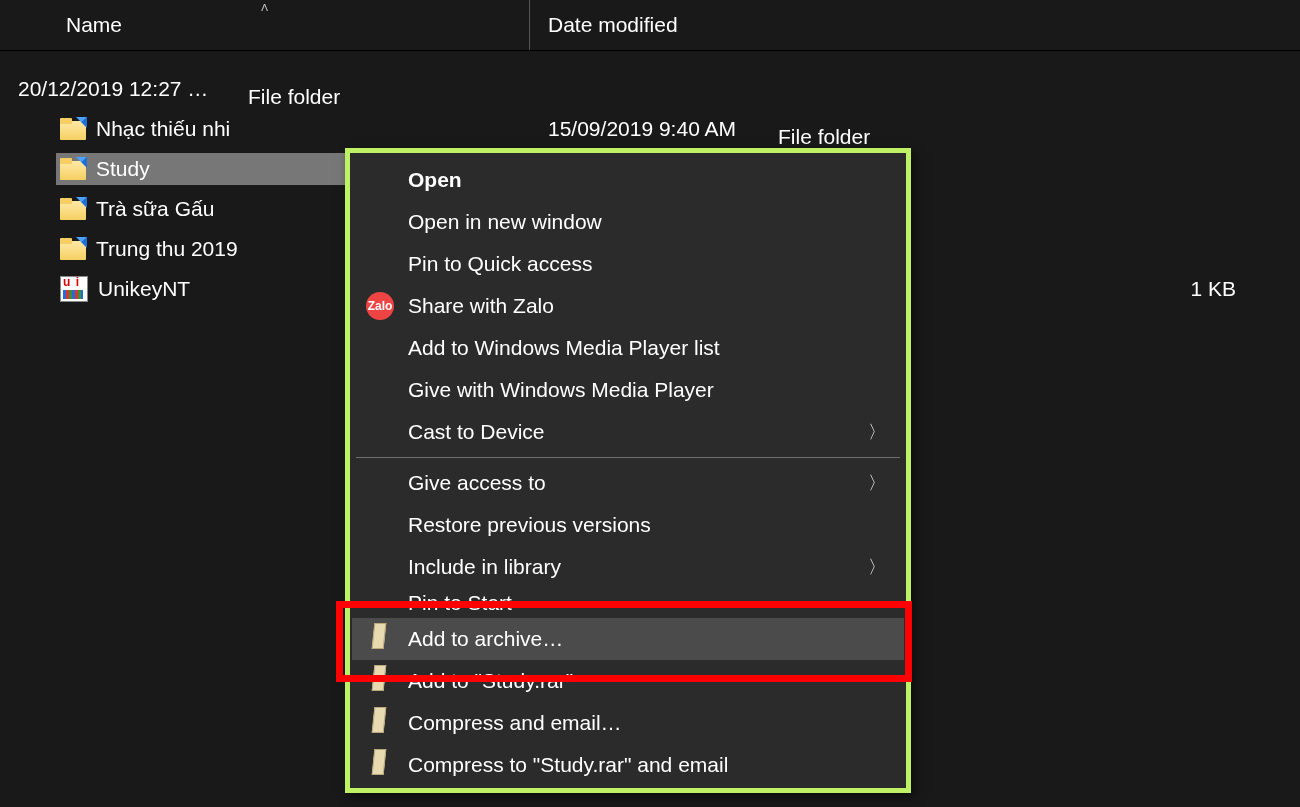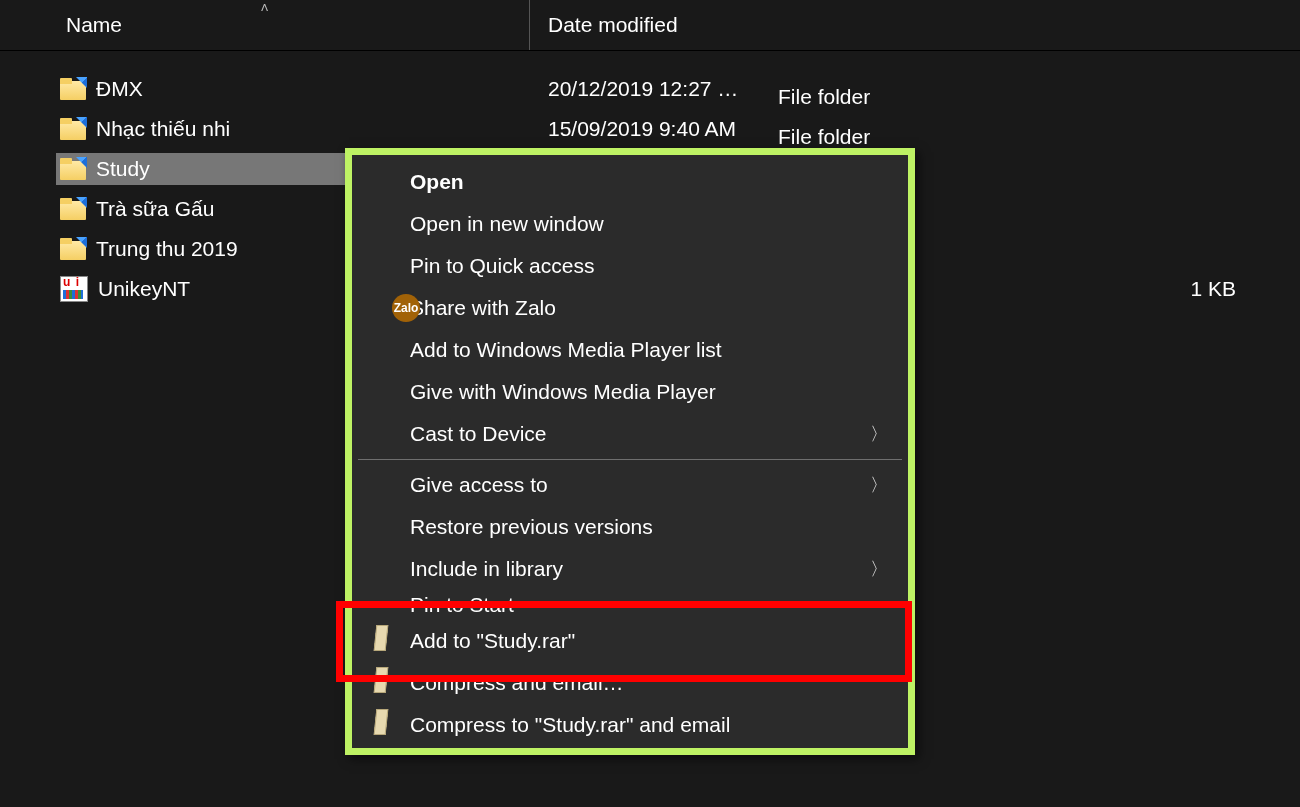--- a/index.html
+++ b/index.html
@@ -126,21 +126,21 @@
     background:repeating-linear-gradient(90deg,#1e6fd9 0 3px,#d33 3px 6px,#3b8f3b 6px 9px);
   }
 
   
   .context-menu {
     position:absolute;
     left:345px;
     top:148px;
     width:552px;
     background:#2b2b2b;
-    border:7px solid #bef264;
+    border:5px solid #bef264;
     box-shadow: 4px 4px 10px rgba(0,0,0,.5);
     padding: 6px 2px 2px 2px;
     z-index:30;
   }
   .menu-item{
     display:flex;
     align-items:center;
     height:42px;
     padding-left:56px;
     position:relative;
@@ -160,22 +160,22 @@
     position:absolute; right:18px; top:50%; transform:translateY(-50%);
     font-size:18px; color:#ddd;
   }
   .menu-item .mi-icon{
     position:absolute; left:14px; top:50%; transform:translateY(-50%);
     width:28px; height:28px;
   }
   
   .zalo-icon{
     width:28px;height:28px;border-radius:50%;
-    background:#a16207; display:flex;align-items:center;justify-content:center;
-    color:#fff; font-size:12px; font-weight:bold;margin-left:24px;
+    background:#ef4444; display:flex;align-items:center;justify-content:center;
+    color:#fff; font-size:12px; font-weight:bold;
   }
   
   .rar-icon{
     width:28px;height:22px;position:relative;
   }
   .rar-icon .stack{
     position:absolute; left:0; top:0; width:100%; height:100%;
     background:
       linear-gradient(#7a3ea8,#7a3ea8) 0 0/100% 5px no-repeat,
       linear-gradient(#3060d0,#3060d0) 0 5px/100% 4px no-repeat,
@@ -209,28 +209,20 @@
       <span>Name</span>
     </div>
     <div class="header-cell col-date">
       <span>Date modified</span>
     </div>
   </div>
 
   <div class="file-area" style="padding-top:18px;">
 
     <div class="row">
-      <div class="cell c-name">
-        <div class="cell-name-inner">
-          <span class="folder-icon">
-              <span class="corner"></span>
-            </span>
-          <span>ĐMX</span>
-        </div>
-      </div>
       <div class="cell c-date">
           <span>20/12/2019 12:27 …</span>
         </div>
       <div class="cell c-type">
           <span>File folder</span>
         </div>
       <div class="cell c-size">
           <span></span>
         </div>
     </div>
@@ -351,20 +343,24 @@
       <span class="mi-label">Restore previous versions</span>
     </div>
     <div class="menu-item">
       <span class="mi-label">Include in library</span>
       <span class="submenu-arrow">〉</span>
     </div>
     <div class="menu-item" style="height:30px; overflow:hidden;">
       <span class="mi-label">Pin to Start</span>
     </div>
 
+    <div class="menu-item hover">
+      <span class="mi-icon"><span class="rar-icon"><span class="stack"></span><span class="band"></span></span></span>
+      <span class="mi-label">Add to archive…</span>
+    </div>
     <div class="menu-item">
       <span class="mi-icon"><span class="rar-icon"><span class="stack"></span><span class="band"></span></span></span>
       <span class="mi-label">Add to "Study.rar"</span>
     </div>
     <div class="menu-item">
       <span class="mi-icon"><span class="rar-icon"><span class="stack"></span><span class="band"></span></span></span>
       <span class="mi-label">Compress and email…</span>
     </div>
     <div class="menu-item">
       <span class="mi-icon"><span class="rar-icon"><span class="stack"></span><span class="band"></span></span></span>

